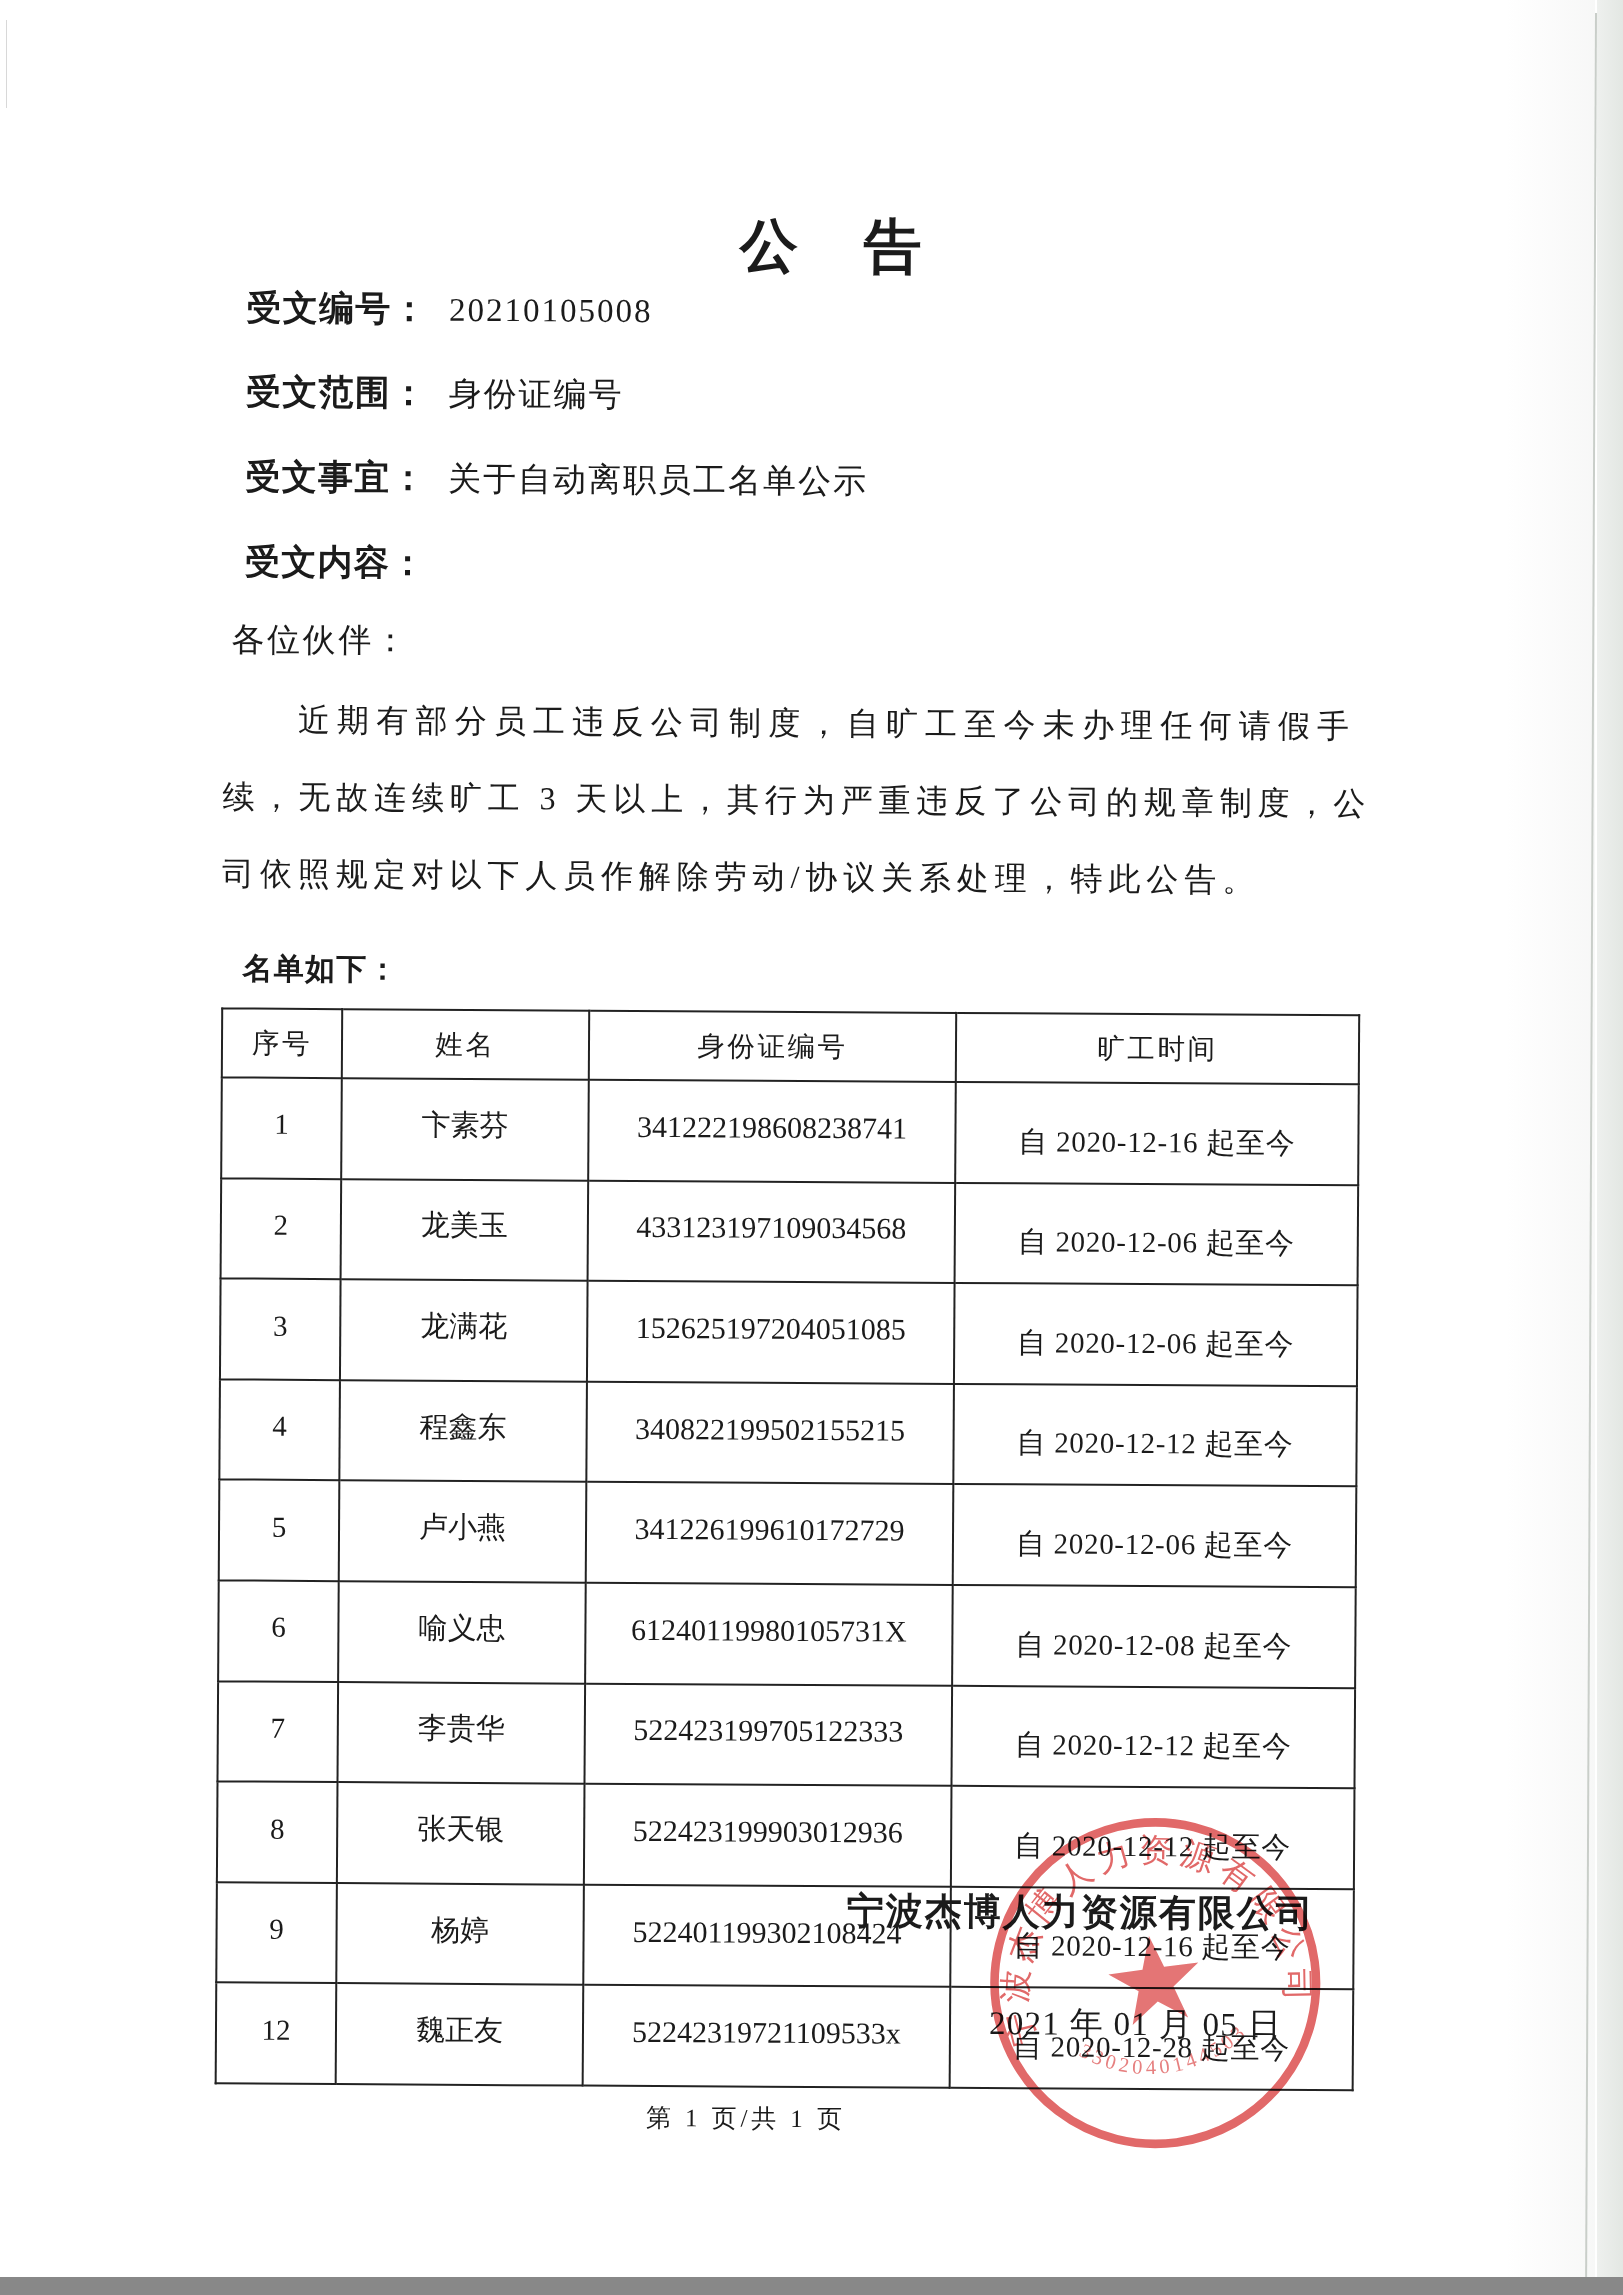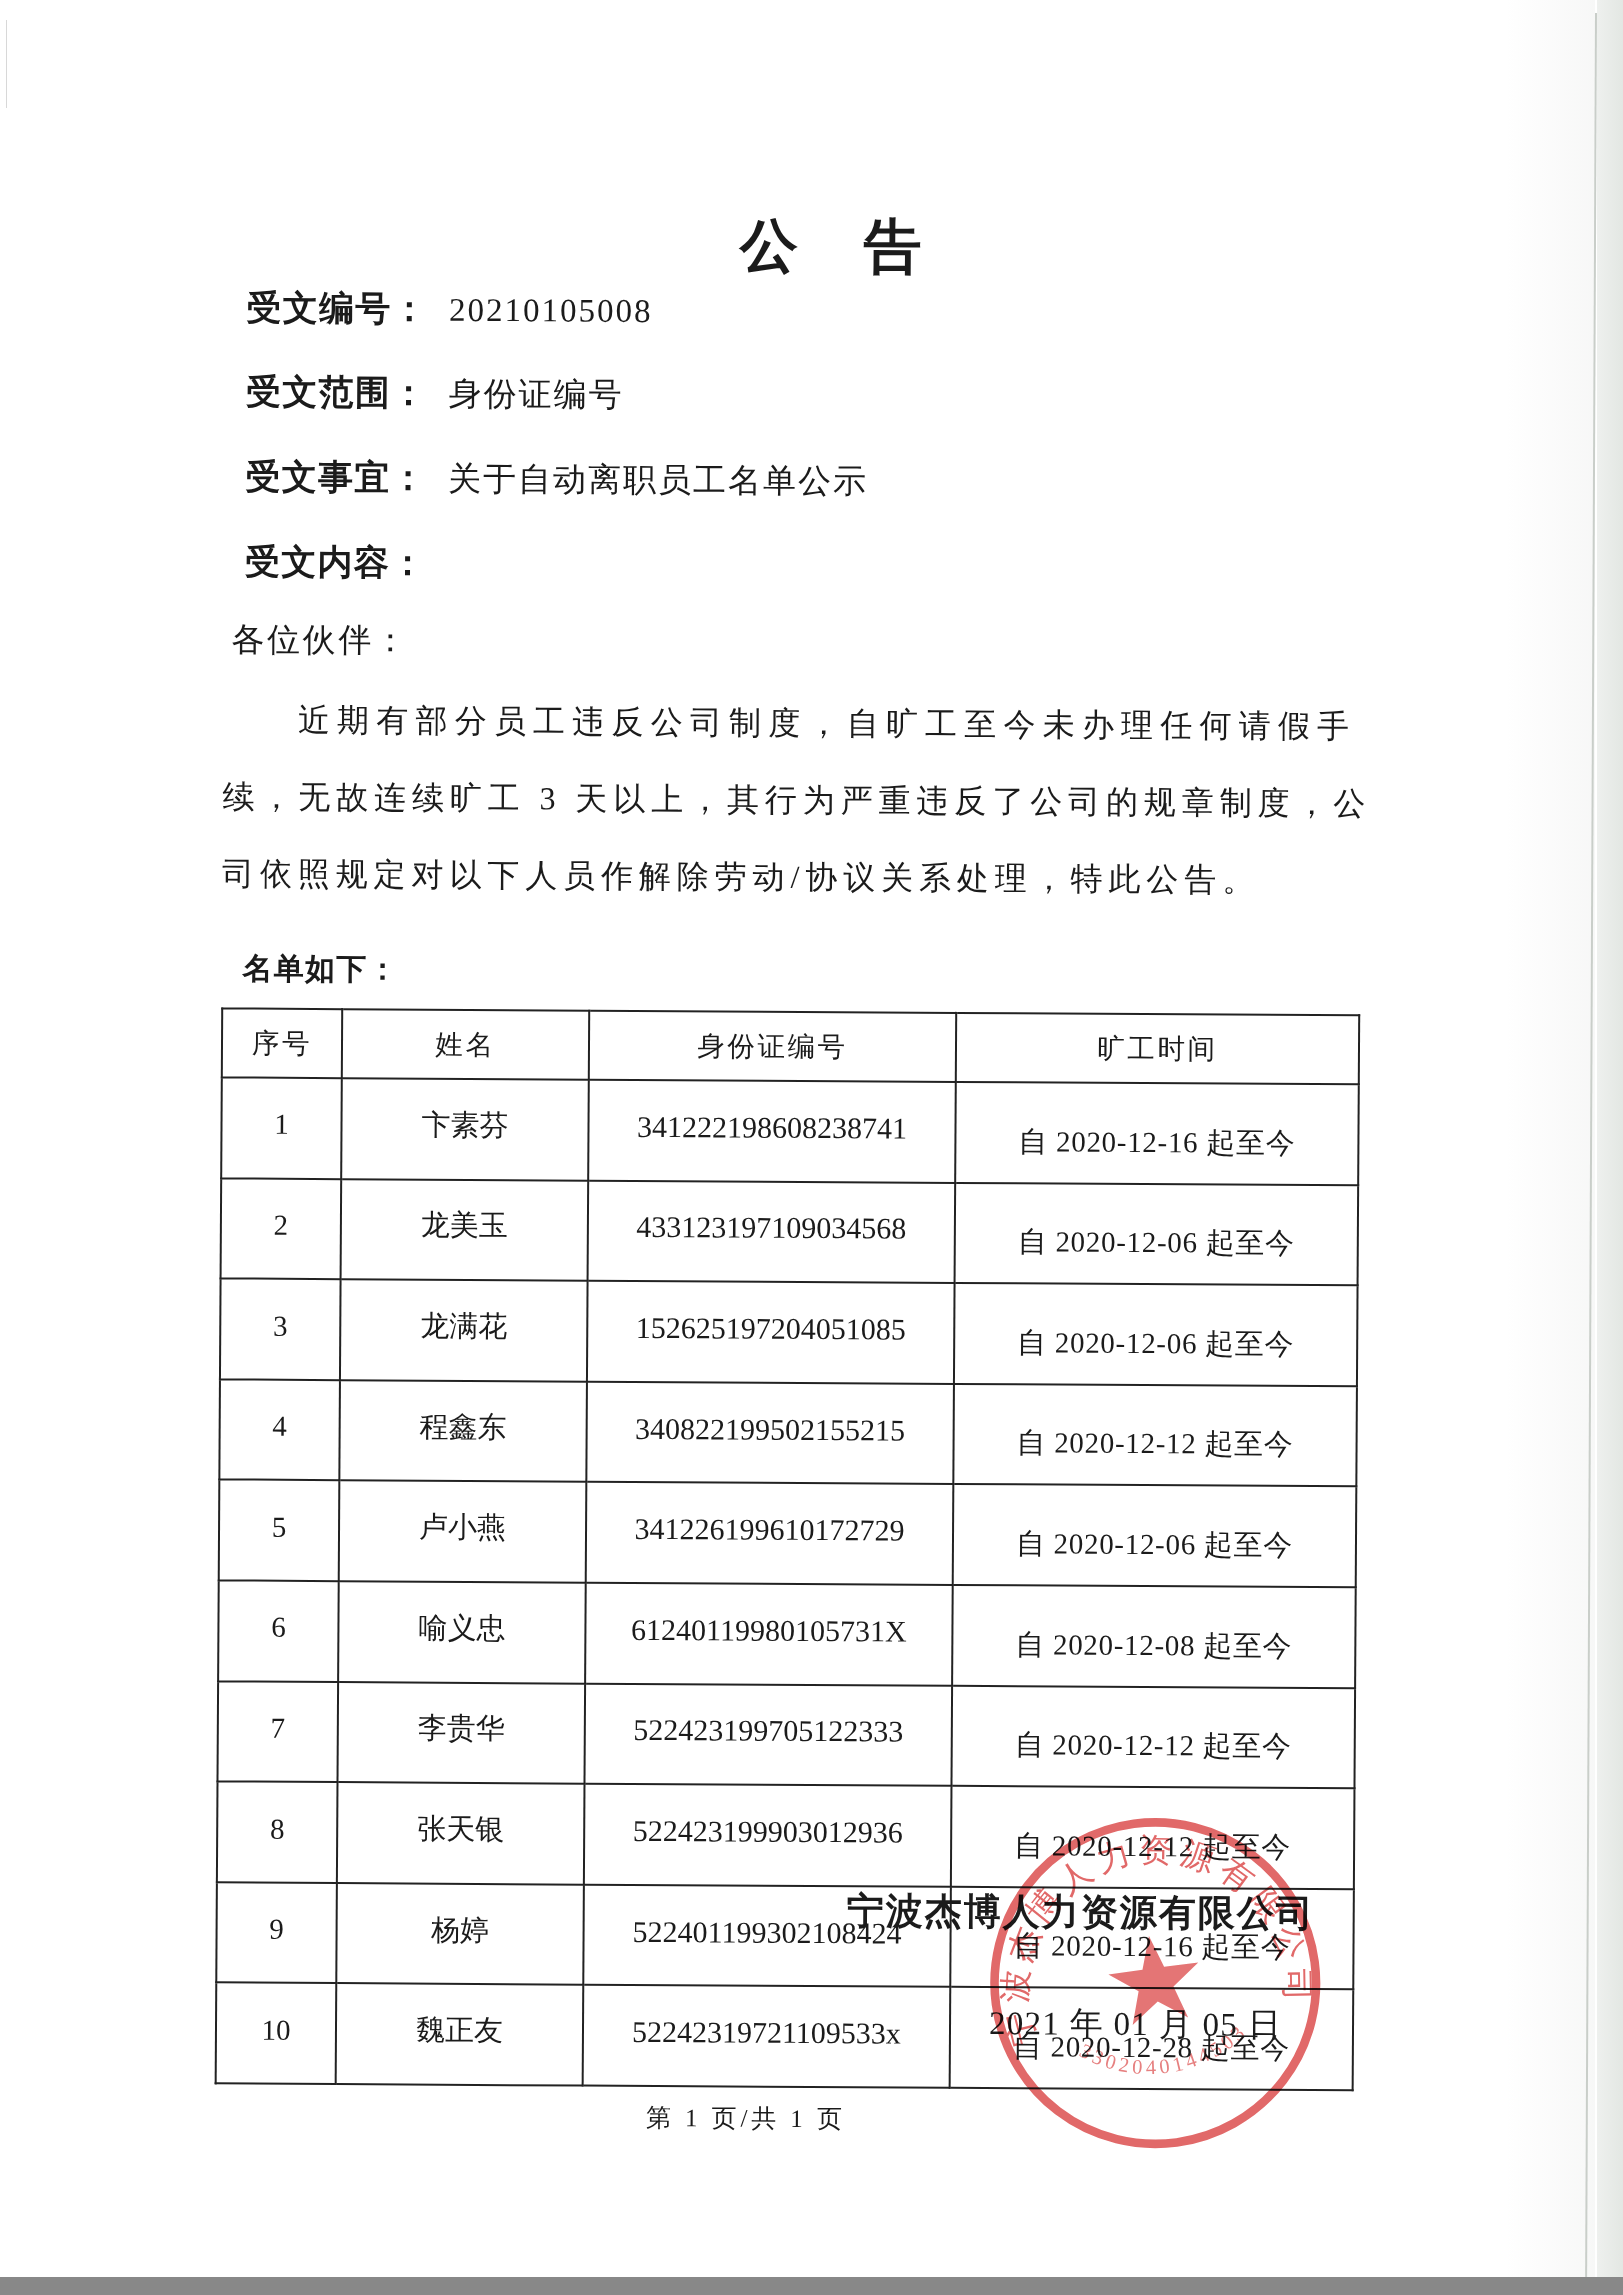--- a/index.html
+++ b/index.html
@@ -186,21 +186,21 @@
           <td class="c2">522423199903012936</td>
           <td class="c3">自 2020-12-12 起至今</td>
         </tr>
         <tr>
           <td class="c0">9</td>
           <td class="c1">杨婷</td>
           <td class="c2">522401199302108424</td>
           <td class="c3">自 2020-12-16 起至今</td>
         </tr>
         <tr>
-          <td class="c0">10</td>
+          <td class="c0">12</td>
           <td class="c1">魏正友</td>
           <td class="c2">52242319721109533x</td>
           <td class="c3">自 2020-12-28 起至今</td>
         </tr>
       </tbody>
     </table>
 
     <div class="company-line">宁波杰博人力资源有限公司</div>
     <div class="date-line">2021 年 01 月 05 日</div>
 

